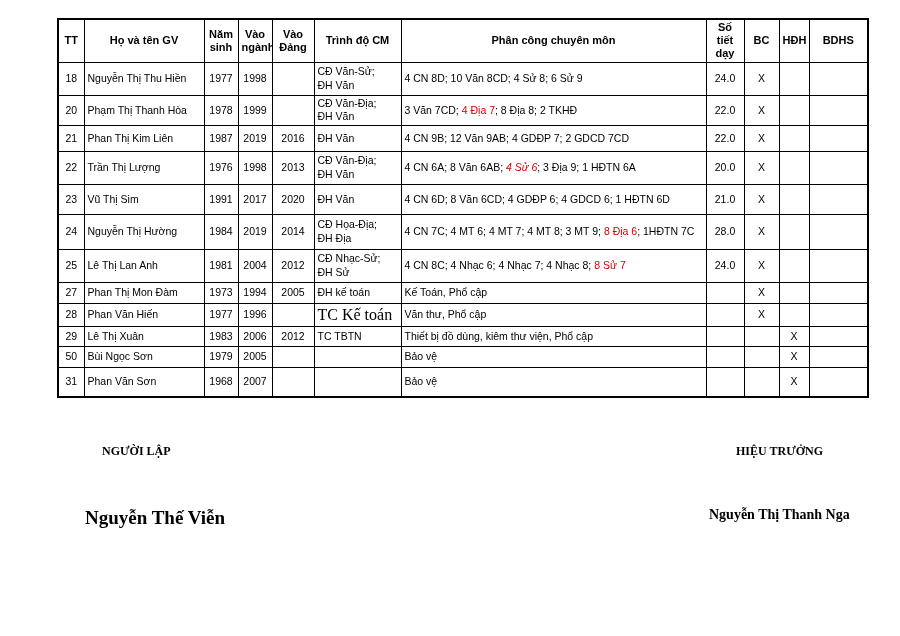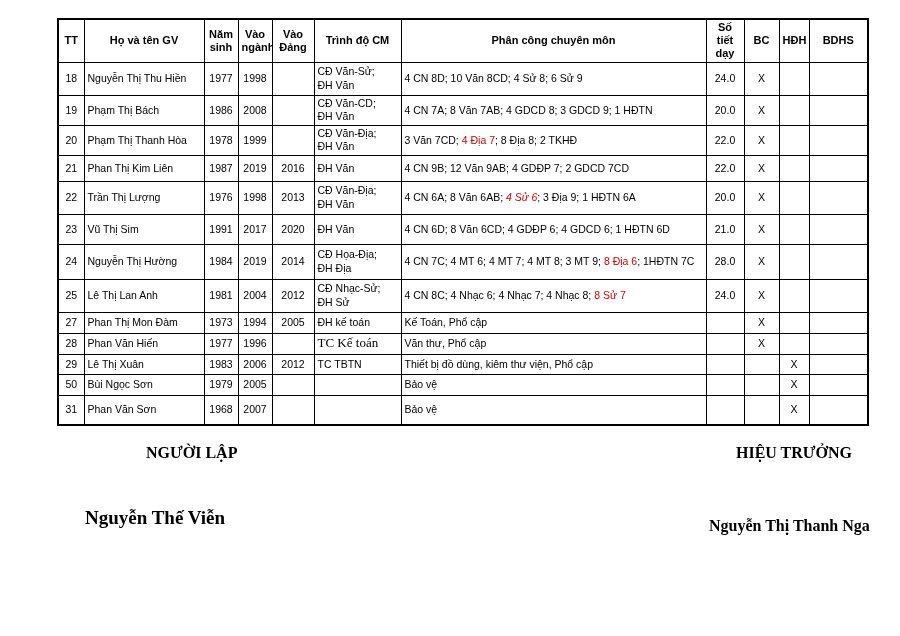--- a/index.html
+++ b/index.html
@@ -36,31 +36,31 @@
     font-weight: bold;
     text-align: center;
     line-height: 1.2;
     height: 40px;
   }
   .roster td { font-size: 10.5px; line-height: 1.25; }
   td.c { text-align: center; }
   td.l { text-align: left; }
   td.qual { white-space: pre-line; }
   td.assign { white-space: nowrap; }
-  td.serif { font-family: "Liberation Serif", serif; font-size: 13px; }
+  td.serif { font-family: "Liberation Serif", serif; font-size: 16px; }
   .sig {
     position: absolute;
     font-family: "Liberation Serif", serif;
     font-weight: bold;
     white-space: nowrap;
   }
-  .sig-left-title  { left: 102px; top: 444px; font-size: 16px; margin-left: 44px; }
-  .sig-right-title { left: 736px; top: 444px; font-size: 16px; }
+  .sig-left-title  { left: 102px; top: 444px; font-size: 12px; }
+  .sig-right-title { left: 736px; top: 444px; font-size: 12px; }
   .sig-left-name   { left: 85px;  top: 507px; font-size: 19px; }
-  .sig-right-name  { left: 709px; top: 507px; font-size: 16px; margin-top: 10px; }
+  .sig-right-name  { left: 709px; top: 507px; font-size: 14px; }
 </style>
 </head>
 <body>
 
 <div class="page">
 
   <table class="roster">
     <colgroup>
       <col style="width:26px">
         <col style="width:120px">
@@ -98,34 +98,20 @@
           <td class="c"></td>
           <td class="l qual">CĐ Văn-Sử;
 ĐH Văn</td>
           <td class="l assign"><span>4 CN 8D; 10 Văn 8CD; 4 Sử 8; 6 Sử 9</span></td>
           <td class="c">24.0</td>
           <td class="c">X</td>
           <td class="c"></td>
           <td class="c"></td>
         </tr>
         <tr style="height: 30px;">
-          <td class="c">19</td>
-          <td class="l">Phạm Thị Bách</td>
-          <td class="c">1986</td>
-          <td class="c">2008</td>
-          <td class="c"></td>
-          <td class="l qual">CĐ Văn-CD;
-ĐH Văn</td>
-          <td class="l assign"><span>4 CN 7A; 8 Văn 7AB; 4 GDCD 8; 3 GDCD 9; 1 HĐTN</span></td>
-          <td class="c">20.0</td>
-          <td class="c">X</td>
-          <td class="c"></td>
-          <td class="c"></td>
-        </tr>
-        <tr style="height: 30px;">
           <td class="c">20</td>
           <td class="l">Phạm Thị Thanh Hòa</td>
           <td class="c">1978</td>
           <td class="c">1999</td>
           <td class="c"></td>
           <td class="l qual">CĐ Văn-Địa;
 ĐH Văn</td>
           <td class="l assign"><span>3 Văn 7CD; </span><span style="color: rgb(212, 0, 0);">4 Địa 7</span><span>; 8 Địa 8; 2 TKHĐ</span></td>
           <td class="c">22.0</td>
           <td class="c">X</td>

